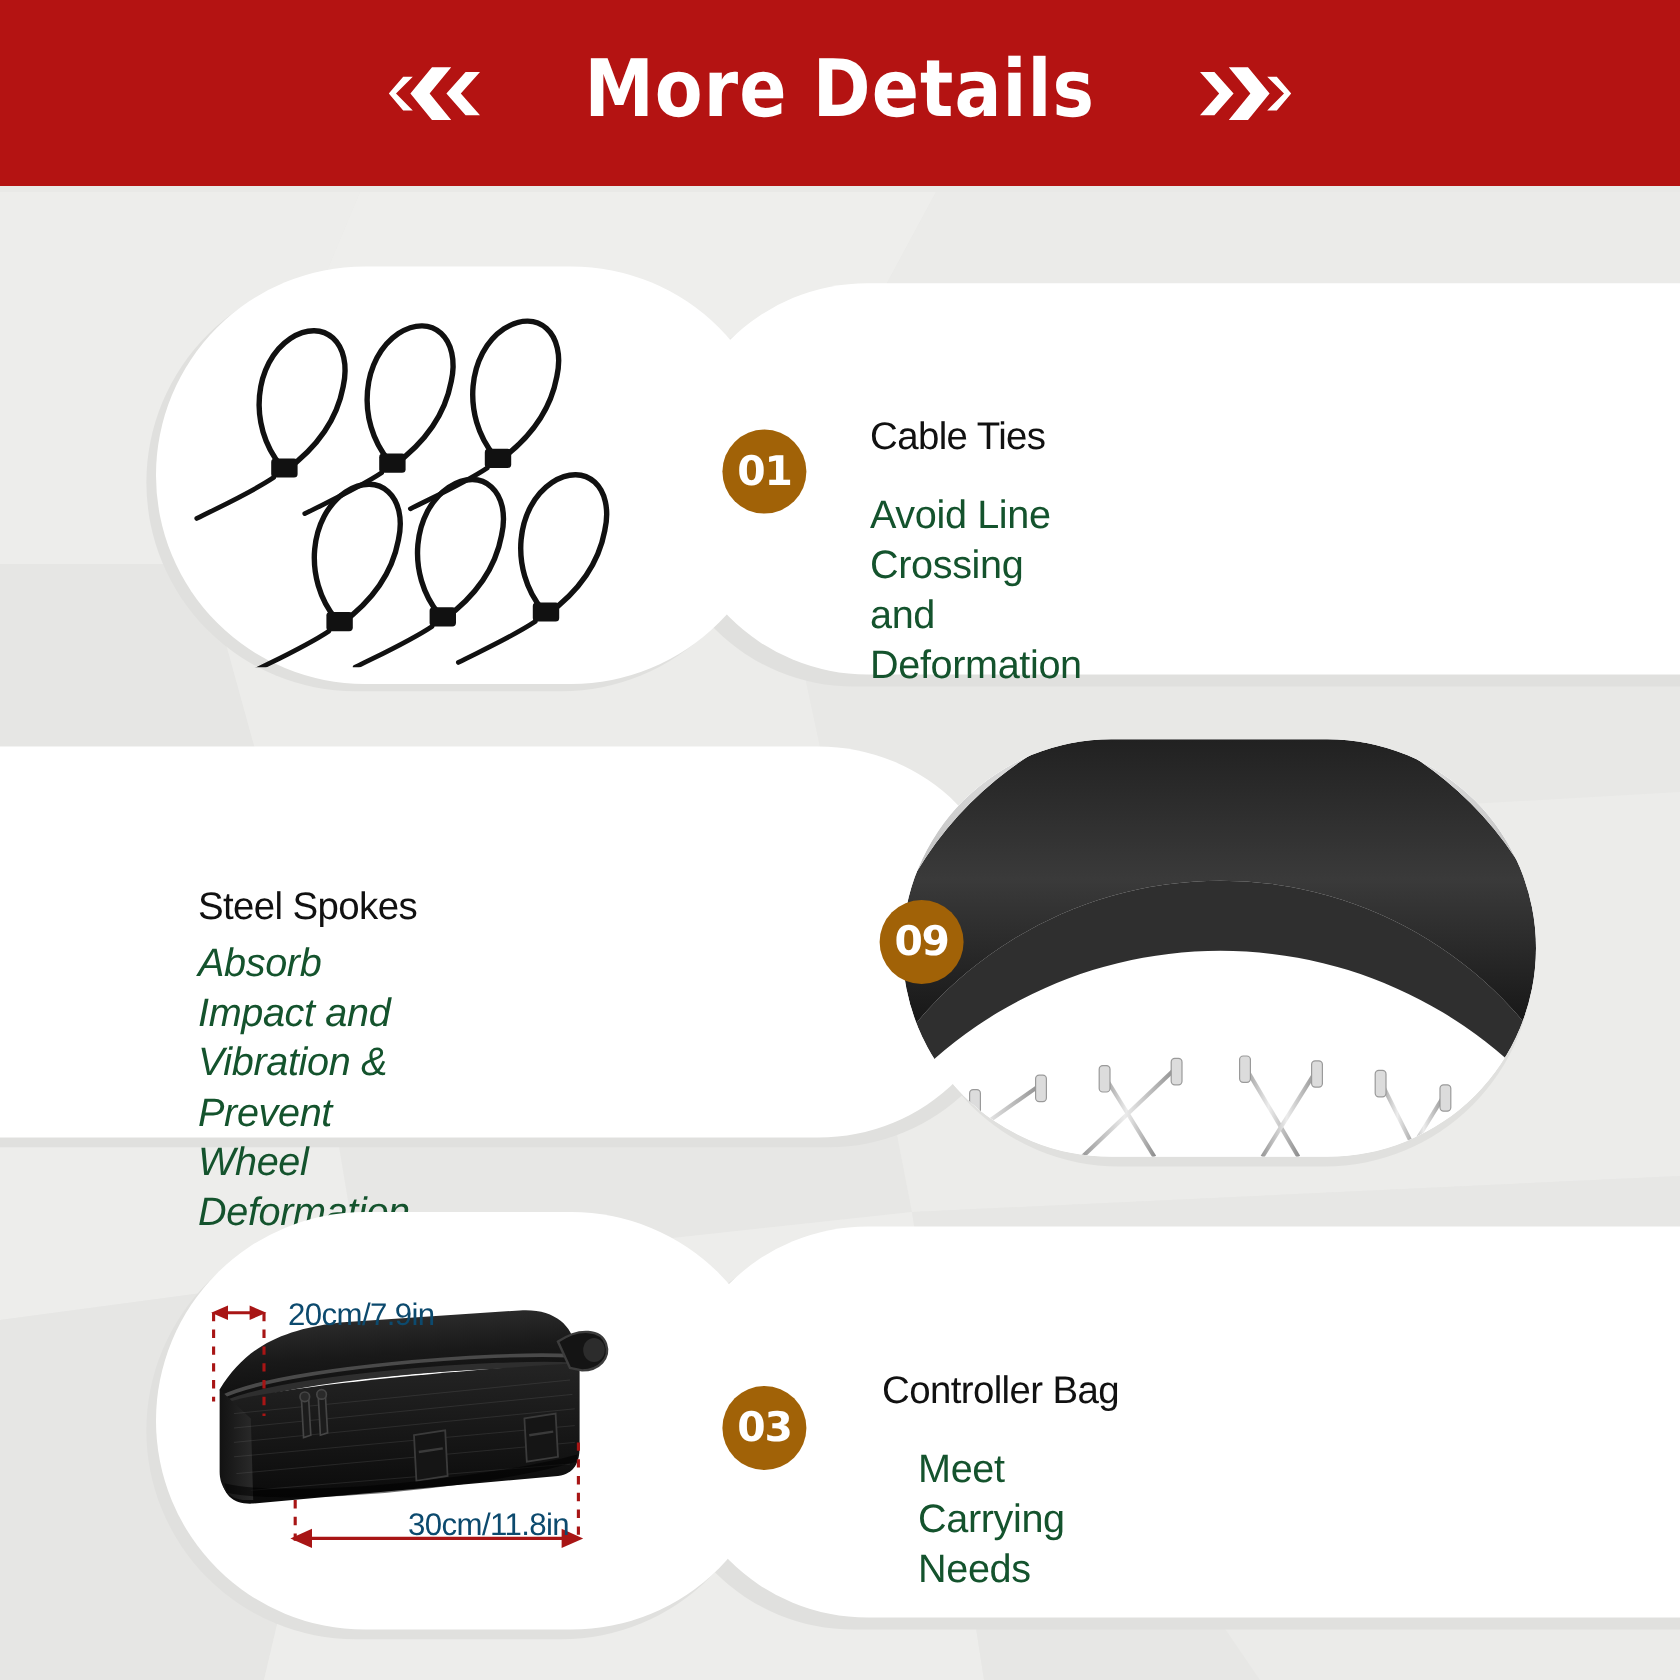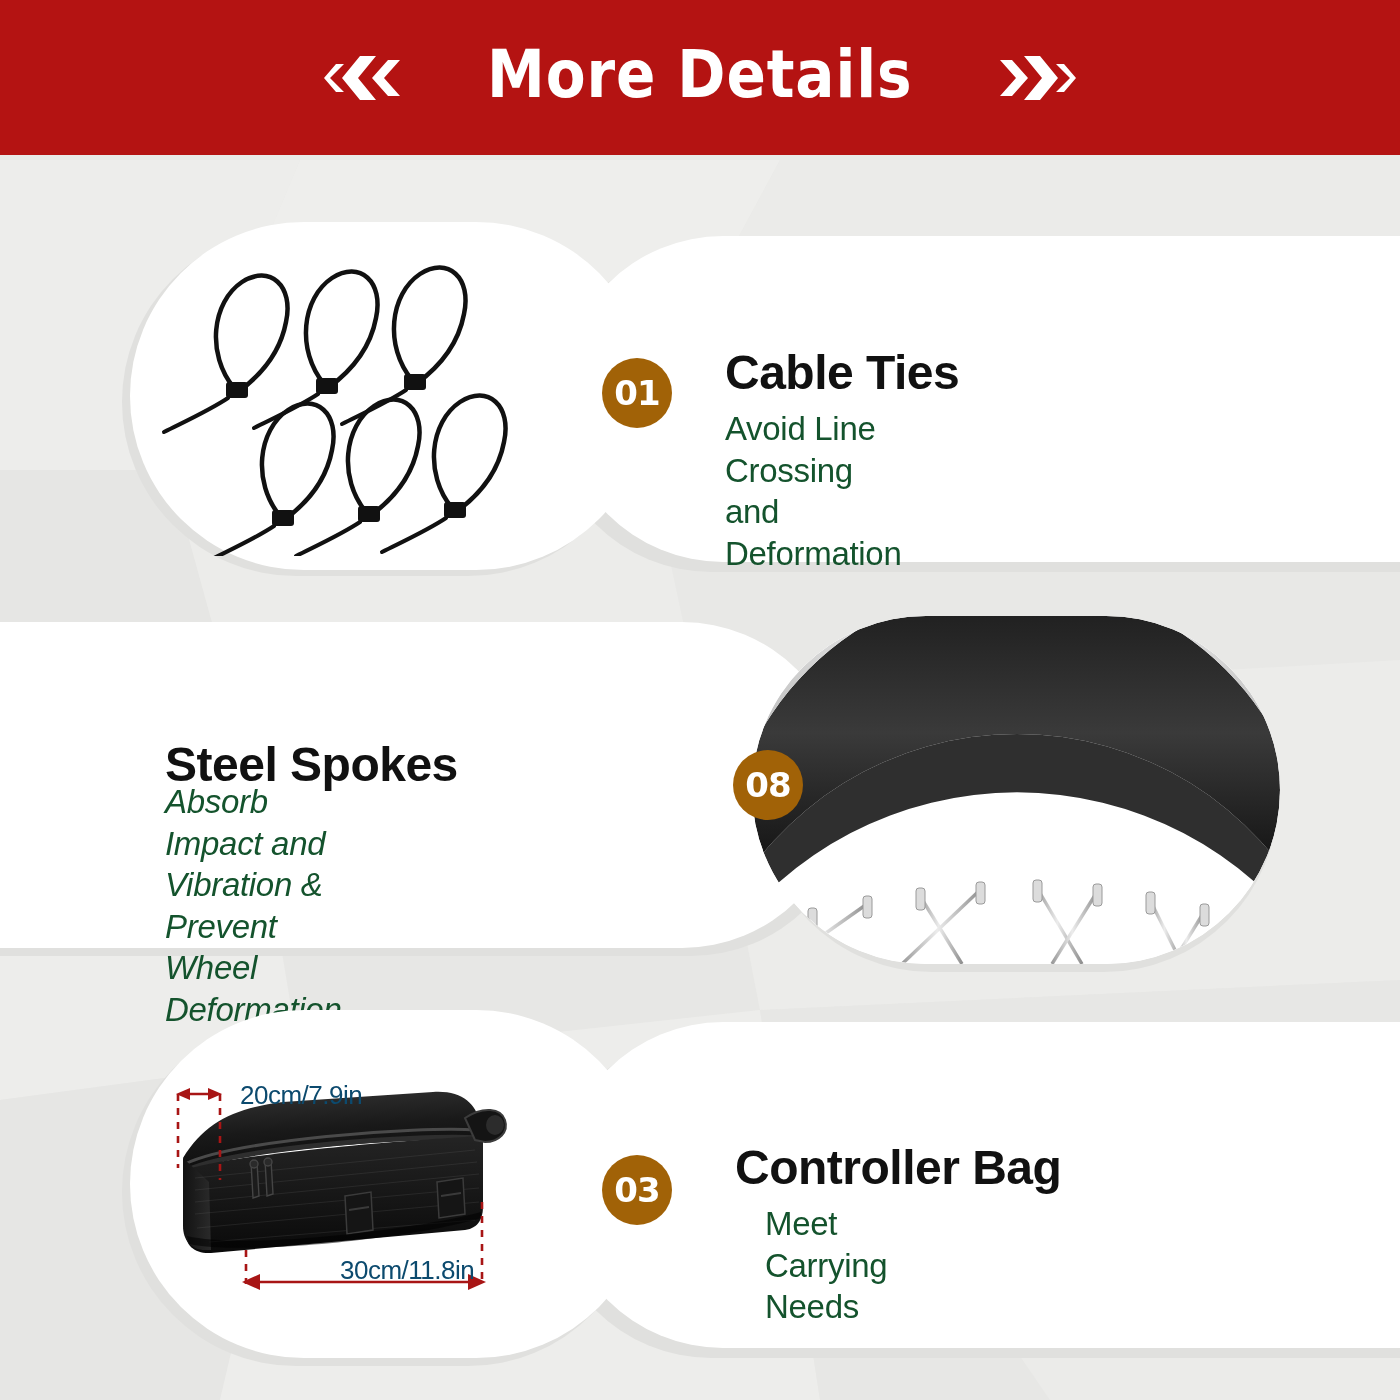--- a/index.html
+++ b/index.html
@@ -54,21 +54,21 @@
     background:#a16207;
     color:#fff;
     font-size:34px; font-weight:bold;
     display:flex; align-items:center; justify-content:center;
     font-family:"DejaVu Sans", sans-serif;
     letter-spacing:-1px;
     z-index:6;
   }
   .feat-title {
     position:absolute;
-    font-size:48px; font-weight:bold; color:#111;
+    font-size:32px; font-weight:normal; color:#111;
     letter-spacing:-0.5px; white-space:nowrap; z-index:6;
   }
   .feat-sub {
     position:absolute;
     font-size:33px; color:#14532d; line-height:1.26;
     letter-spacing:-0.3px; z-index:6;
   }
 
   .art { position:absolute; z-index:6; }
 
@@ -260,21 +260,21 @@
   </div>
 
   <div class="feat-title" style="left:165px; top:737px;">Steel Spokes</div>
 
   <div class="feat-sub" style="left:165px; top:781px;font-style:italic;">
     <div>Absorb Impact and Vibration &amp;</div>
     <div>Prevent Wheel Deformation</div>
   </div>
 
   <div class="badge" style="left:733px; top:750px;">
-    <span>08</span>
+    <span>09</span>
   </div>
 </div>
 
 <div class="block">
 
   <div class="shadow-band" style="left:548px; top:1032px; width:860px; height:326px;
               border-radius:170px 0 0 170px; background:#e0e0de;"></div>
 
   <div class="text-band" style="left:560px; top:1022px; width:850px; height:326px;
               border-radius:163px 0 0 163px;"></div>

